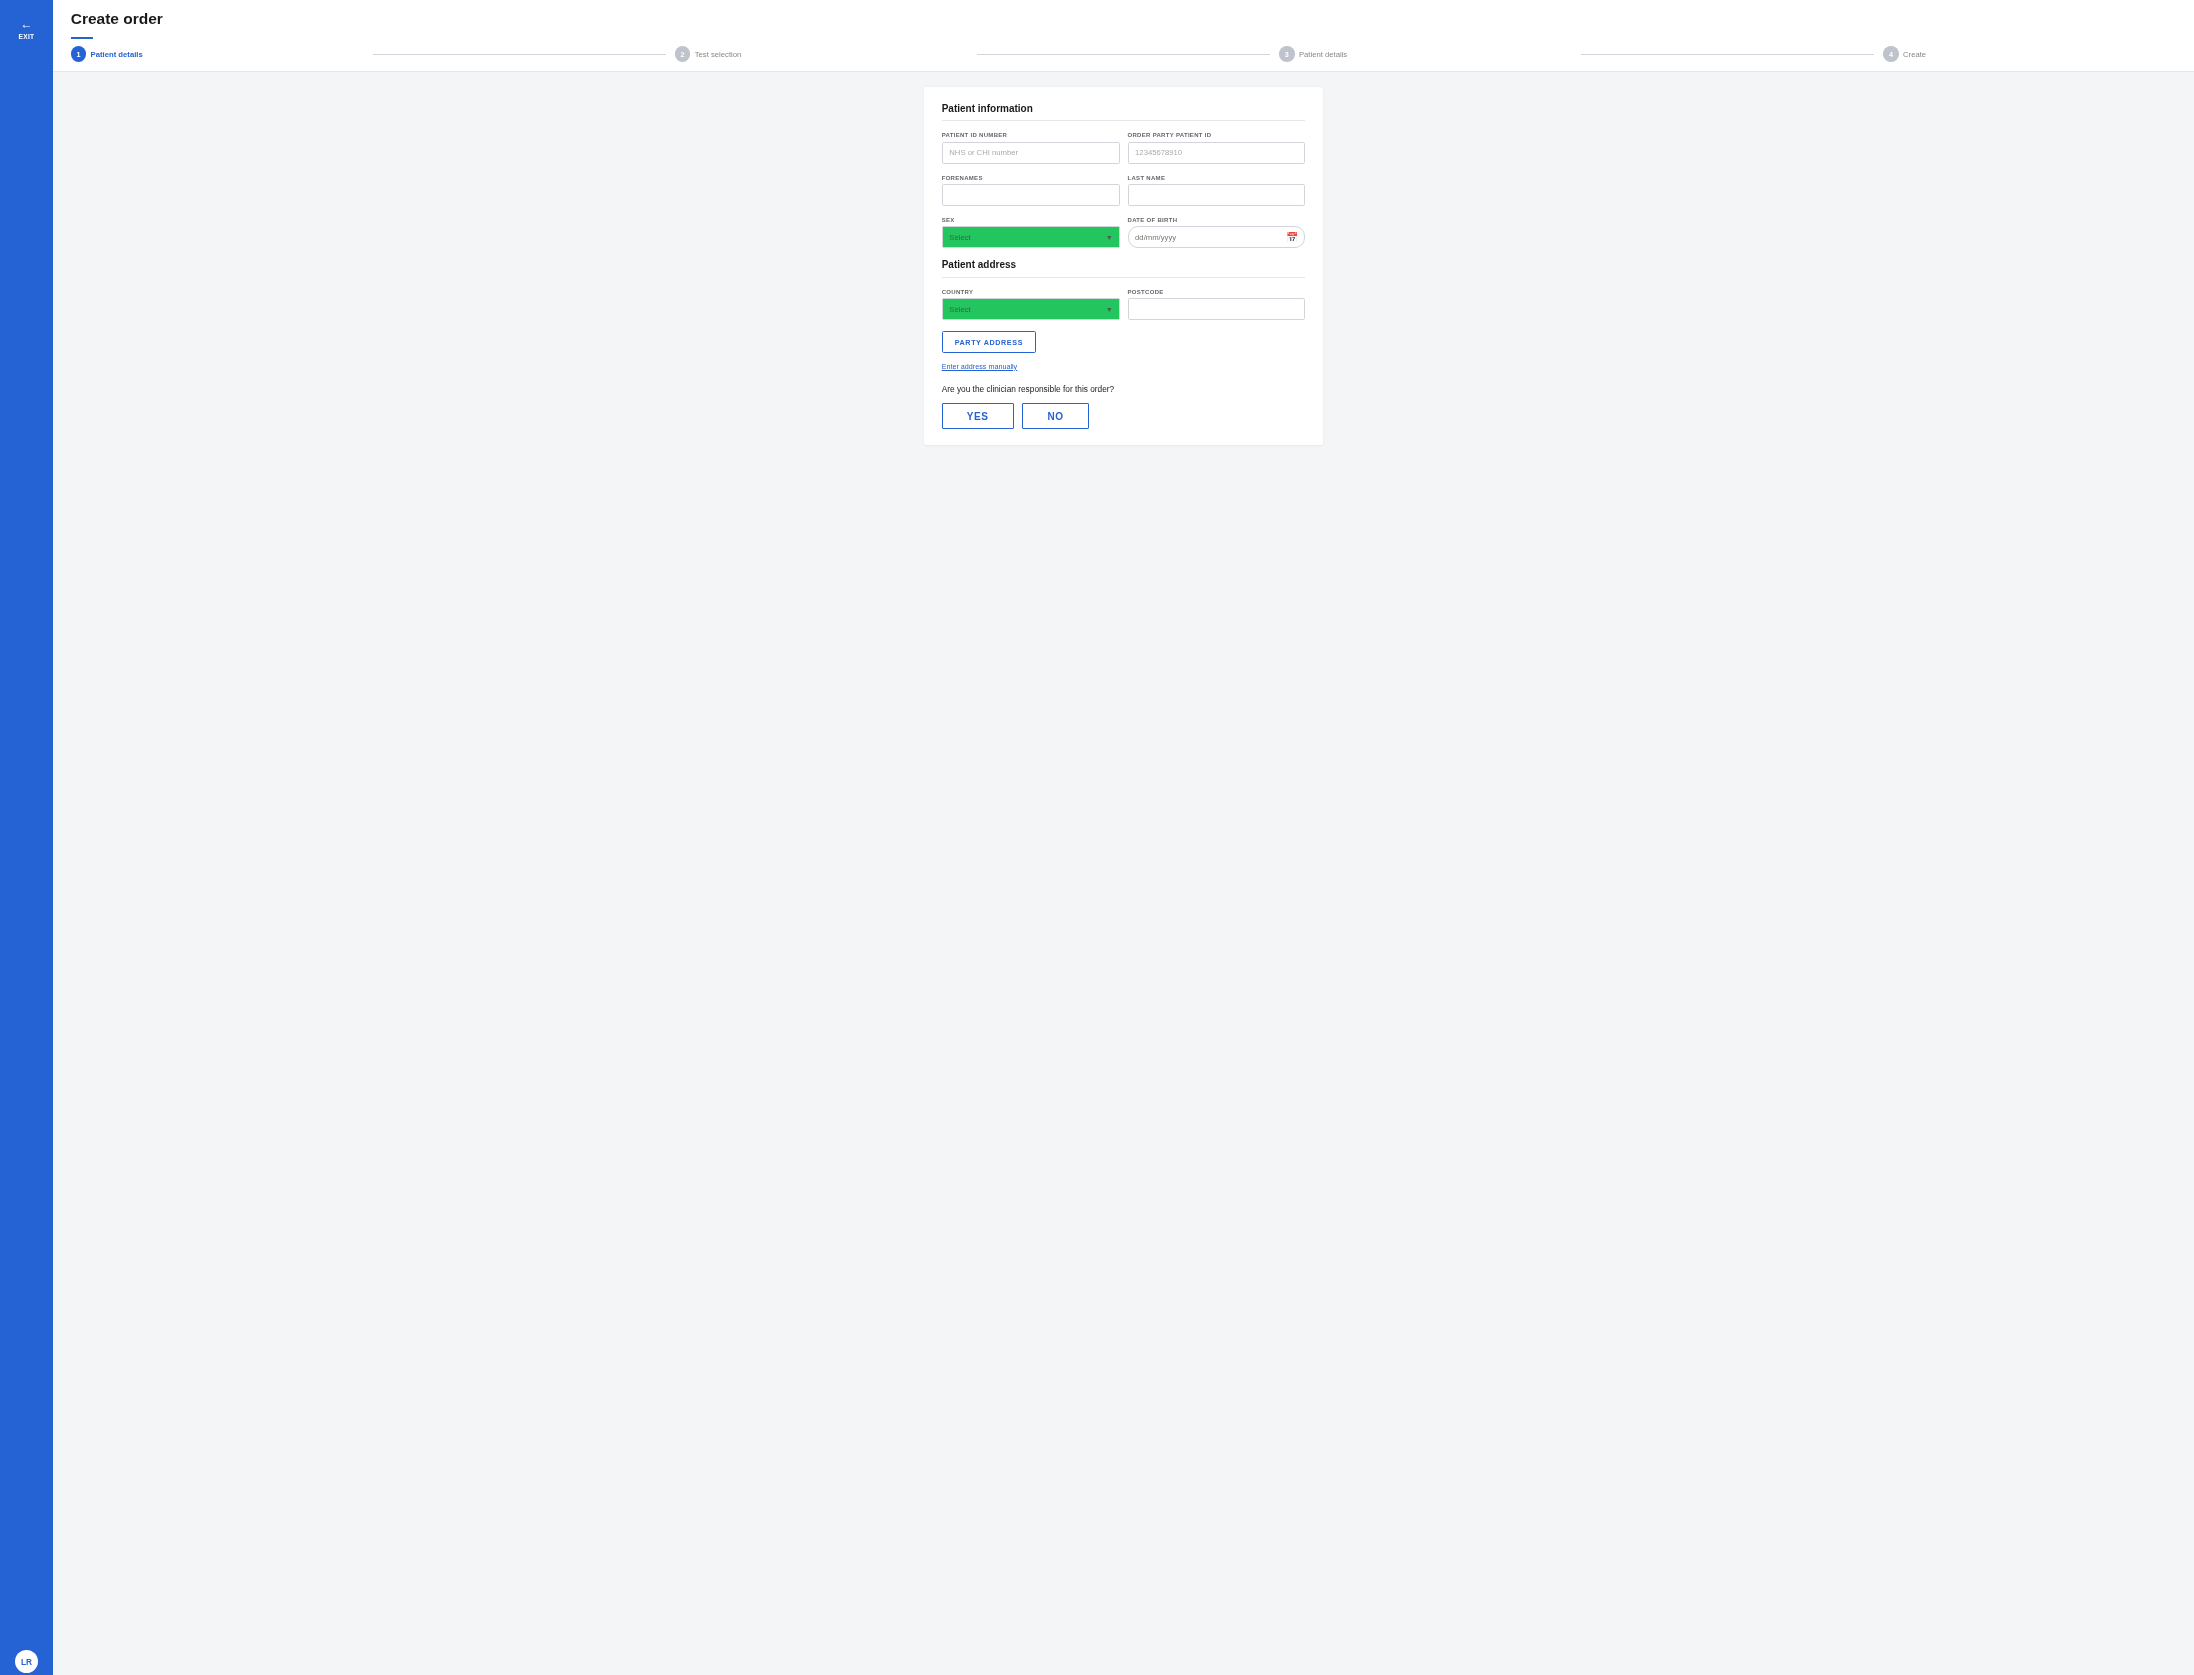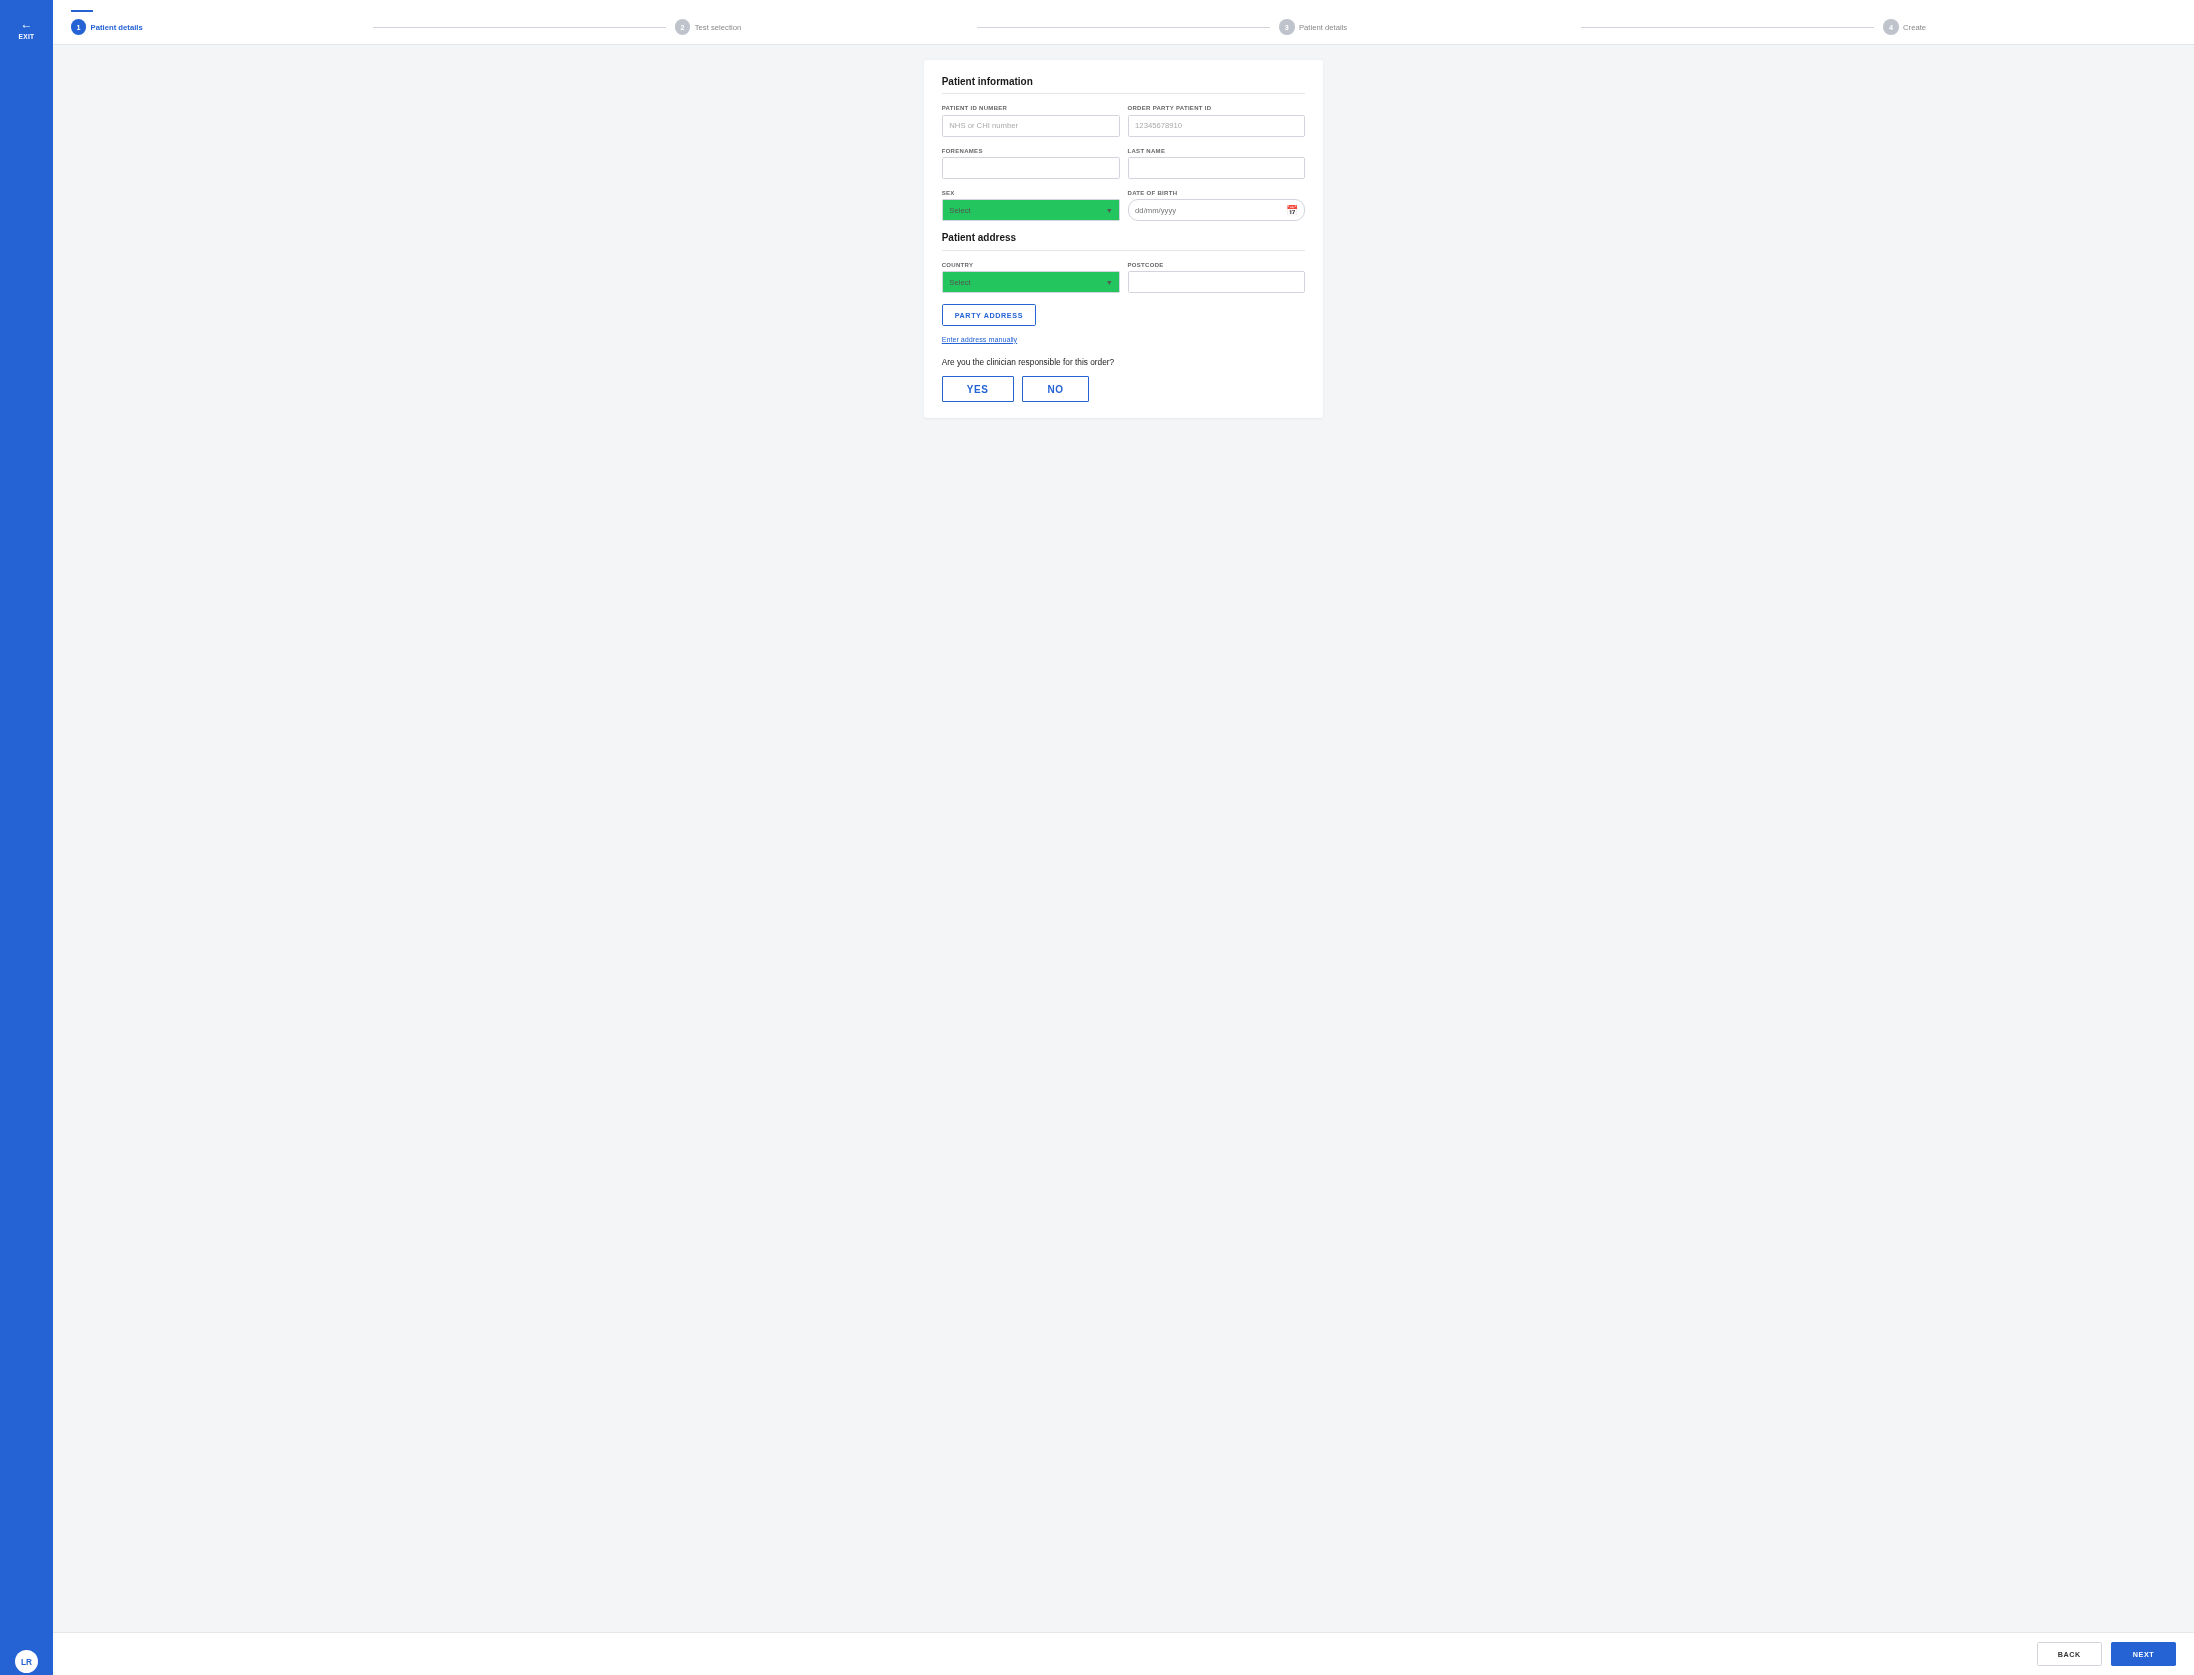--- a/index.html
+++ b/index.html
@@ -318,20 +318,21 @@
   <div class="sidebar-exit">
     <div class="sidebar-exit-arrow">←</div>
     <div class="sidebar-exit-label">EXIT</div>
   </div>
   <div class="sidebar-avatar">LR</div>
 </div>
 
 <div class="main">
 
   <div class="header">
+    <div class="page-title">Create order</div>
     <div class="title-underline"></div>
 
     <div class="stepper">
 
       <div class="step">
         <div class="step-circle active">
           <span>1</span>
         </div>
         <span class="step-label active">Patient details</span>
       </div>
@@ -447,19 +448,15 @@
       <div class="clinician-question">Are you the clinician responsible for this order?</div>
 
       <div class="yes-no-row">
         <button class="yn-btn">YES</button>
         <button class="yn-btn">NO</button>
       </div>
 
     </div>
   </div>
 
-  <div class="footer">
-    <button class="btn-back">BACK</button>
-    <button class="btn-next">NEXT</button>
-  </div>
 
 </div>
 
 
 </body></html>

